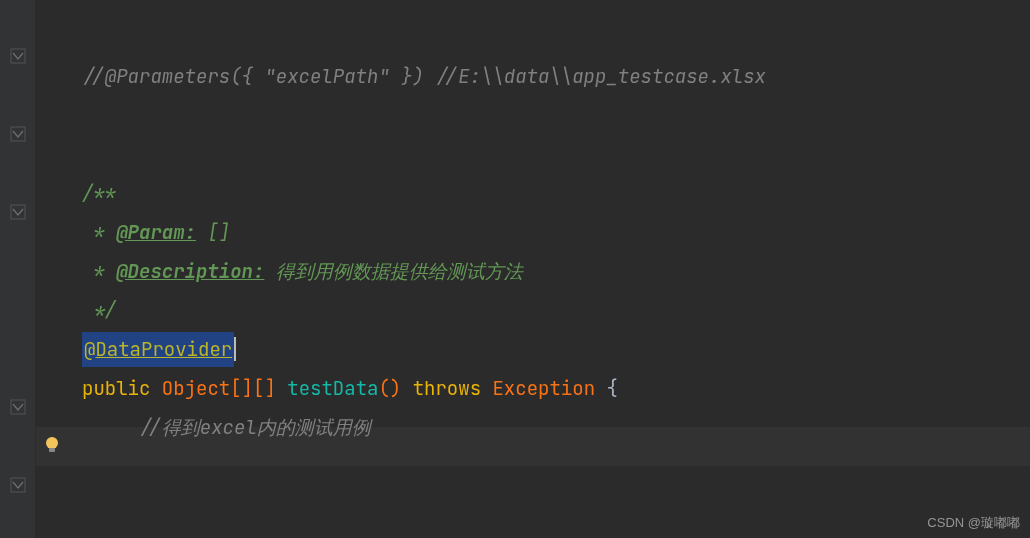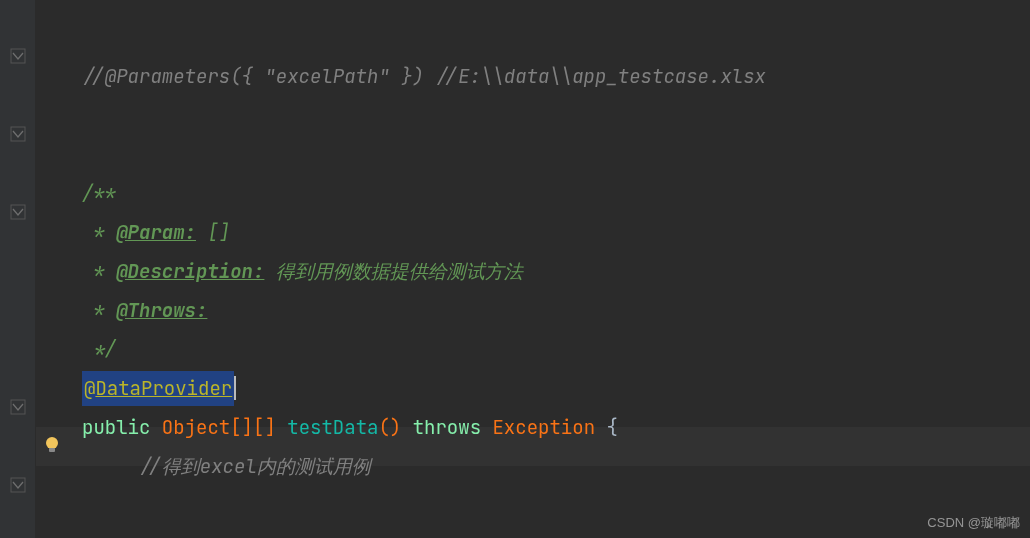--- a/index.html
+++ b/index.html
@@ -65,21 +65,21 @@
       font-style: normal;
     }
     .annotation-highlight {
       background: #214283;
       padding: 5px 2px;
     }
     .annotation-underline {
       text-decoration: underline;
       text-decoration-color: #bbb529;
     }
-    .keyword { color: #86efac; font-style: normal; }
+    .keyword { color: #eab308; font-style: normal; }
     .identifier { color: #f97316; font-style: normal; }
     .method-name { color: #14b8a6; font-style: normal; }
     .brace { color: #a9b7c6; font-style: normal; }
     .caret {
       display: inline-block;
       width: 2px;
       height: 24px;
       background: #bbbbbb;
       vertical-align: middle;
       margin-bottom: 3px;
@@ -142,20 +142,19 @@
 </svg>
 
 <div class="code-area">
   <div class="line line-first"></div>
   <div class="line"><span class="comment">//@Parameters({ "excelPath" }) //E:\\data\\app_testcase.xlsx</span></div>
   <div class="line"></div>
   <div class="line"></div>
   <div class="line"><span class="javadoc">/**</span></div>
   <div class="line"><span class="javadoc"><span> * </span><span class="tag">@Param:</span><span> []</span></span></div>
   <div class="line"><span class="javadoc"><span> * </span><span class="tag">@Description:</span><span> 得到用例数据提供给测试方法</span></span></div>
-  <div class="line"><span class="javadoc"><span> * </span><span class="tag">@Throws:</span></span></div>
   <div class="line"><span class="javadoc"> */</span></div>
   <div class="line"><span class="annotation annotation-highlight"><span>@</span><span class="annotation-underline">DataProvider</span></span><span class="caret"></span></div>
   <div class="line"><span class="keyword">public</span><span class="identifier"> </span><span class="identifier">Object[][]</span><span class="identifier"> </span><span class="method-name">testData</span><span class="identifier">()</span><span class="identifier"> </span><span class="keyword">throws</span><span class="identifier"> </span><span class="identifier">Exception</span><span class="identifier"> </span><span class="brace">{</span></div>
   <div class="line"><span class="comment">     <span>//得到excel内的测试用例</span></span></div>
 </div>
 
 <div class="watermark">CSDN @璇嘟嘟</div>
 
 </body></html>

